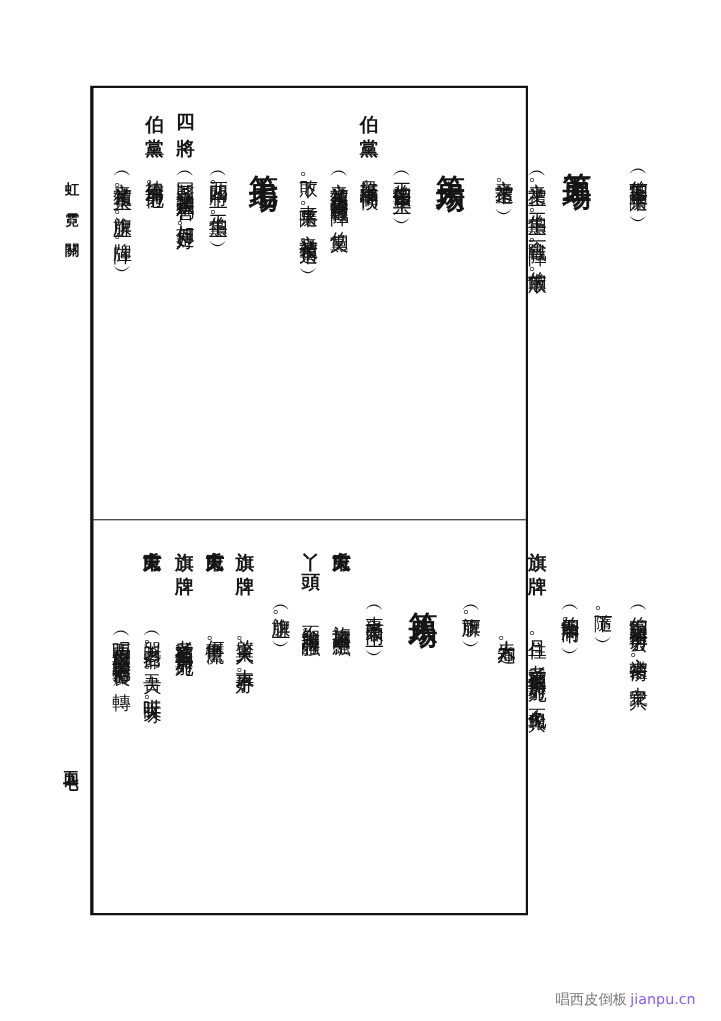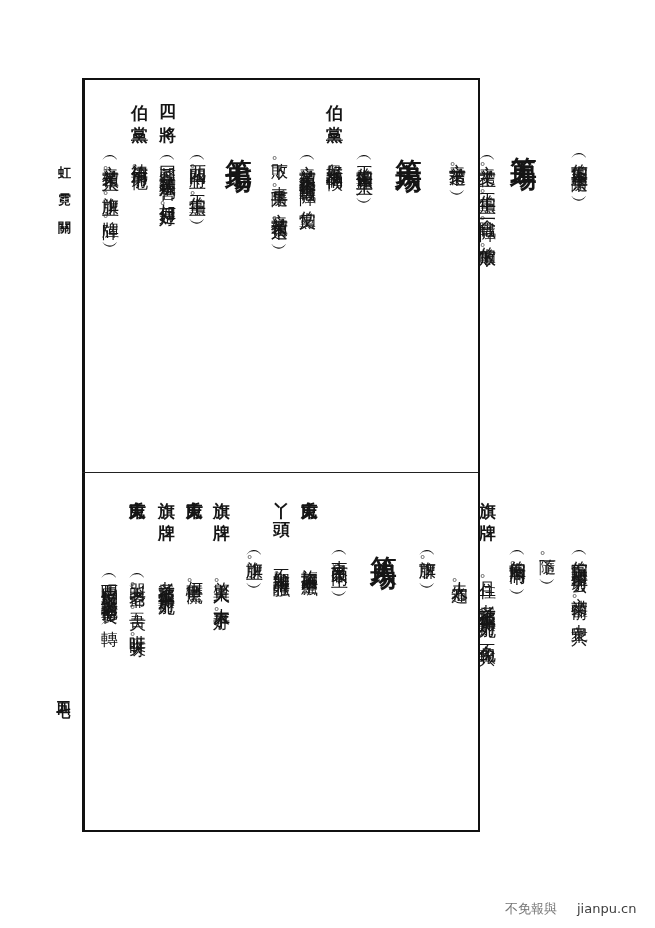--- a/index.html
+++ b/index.html
@@ -10,21 +10,21 @@
   .col { position: absolute; writing-mode: vertical-rl; text-orientation: upright;
          font-size: 17px; line-height: 20px; letter-spacing: 2px; white-space: nowrap; }
   .col.heading { font-size: 26px; font-weight: bold; letter-spacing: 4px; line-height: 28px; }
   .col.role { font-weight: bold; }
   .margin-title { position: absolute; left: 55px; top: 155px; writing-mode: vertical-rl;
                   text-orientation: upright; font-size: 13px; font-weight: bold; letter-spacing: 28px; }
   .page-num { position: absolute; left: 55px; top: 690px; writing-mode: vertical-rl;
               text-orientation: upright; font-size: 14px; font-weight: bold; letter-spacing: 2px; }
   .watermark { position: absolute; left: 505px; top: 900px; font-size: 13px; color: #777;
                font-family: "DejaVu Sans", sans-serif; }
-  .watermark .en { color: #404040; margin-left: 20px; }
+  .watermark .en { color: #8b5cf6; margin-left: 3px; }
 </style>
 </head>
 <body>
 
 <div class="box"></div>
 <div class="divider"></div>
 
 <div class="margin-title">虹霓關</div>
 <div class="page-num">五四七</div>
 
@@ -68,14 +68,14 @@
   <div class="col role" style="left:185px; top:488px; letter-spacing:0px;">東方氏</div>
   <div class="col" style="left:185px; top:568px;">何事驚慌。</div>
   <div class="col role" style="left:157px; top:488px; letter-spacing:22px;">旗牌</div>
   <div class="col" style="left:157px; top:568px;">老爺被王伯黨一箭射死。</div>
   <div class="col role" style="left:128px; top:488px; letter-spacing:0px;">東方氏</div>
   <div class="col" style="left:128px; top:568px;">（哭叫）老爺。吾夫。哎呀夫呀。</div>
   <div class="col" style="left:100px; top:568px;">（唱西皮倒板）聽說老爺把命喪。（轉</div>
 </div>
 
 <div class="watermark">
-  <span>不免報與</span><span class="en">jianpu.cn</span>
+  <span>唱西皮倒板</span><span class="en">jianpu.cn</span>
 </div>
 
 </body></html>

